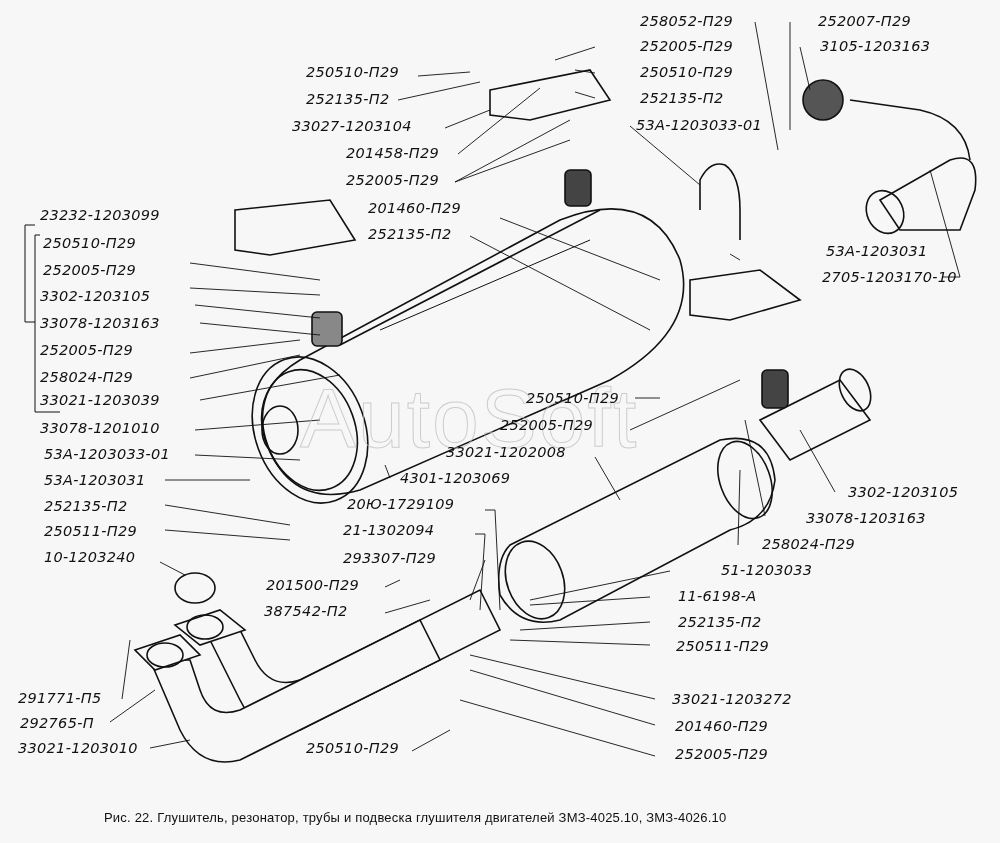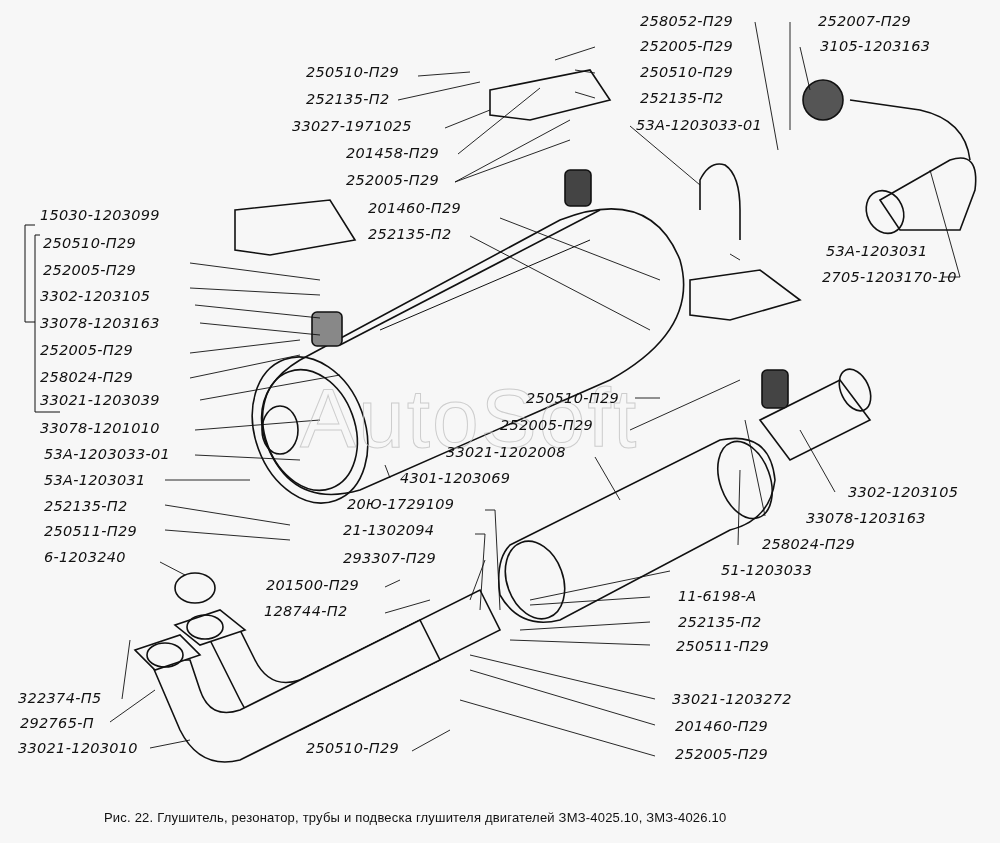--- a/index.html
+++ b/index.html
@@ -117,70 +117,70 @@
       <path d="M655 756 L460 700"></path>
   </g>
 
   <path stroke-width="1" d="M35 225 L25 225 L25 322 L35 322 M40 235 L35 235 L35 412 L60 412"></path>
 </svg>
 
 <div class="wm">AutoSoft</div>
 
 <div class="lbl" style="left:306px;top:64px">250510-П29</div>
 <div class="lbl" style="left:306px;top:91px">252135-П2</div>
-<div class="lbl" style="left:292px;top:118px">33027-1971025</div>
+<div class="lbl" style="left:292px;top:118px">33027-1203104</div>
 <div class="lbl" style="left:346px;top:145px">201458-П29</div>
 <div class="lbl" style="left:346px;top:172px">252005-П29</div>
 
 <div class="lbl" style="left:640px;top:13px">258052-П29</div>
 <div class="lbl" style="left:640px;top:38px">252005-П29</div>
 <div class="lbl" style="left:640px;top:64px">250510-П29</div>
 <div class="lbl" style="left:640px;top:90px">252135-П2</div>
 <div class="lbl" style="left:636px;top:117px">53А-1203033-01</div>
 <div class="lbl" style="left:818px;top:13px">252007-П29</div>
 <div class="lbl" style="left:820px;top:38px">3105-1203163</div>
 <div class="lbl" style="left:826px;top:243px">53А-1203031</div>
 <div class="lbl" style="left:822px;top:269px">2705-1203170-10</div>
 
-<div class="lbl" style="left:40px;top:207px">15030-1203099</div>
+<div class="lbl" style="left:40px;top:207px">23232-1203099</div>
 <div class="lbl" style="left:43px;top:235px">250510-П29</div>
 <div class="lbl" style="left:43px;top:262px">252005-П29</div>
 <div class="lbl" style="left:40px;top:288px">3302-1203105</div>
 <div class="lbl" style="left:40px;top:315px">33078-1203163</div>
 <div class="lbl" style="left:40px;top:342px">252005-П29</div>
 <div class="lbl" style="left:40px;top:369px">258024-П29</div>
 <div class="lbl" style="left:40px;top:392px">33021-1203039</div>
 <div class="lbl" style="left:40px;top:420px">33078-1201010</div>
 <div class="lbl" style="left:44px;top:446px">53А-1203033-01</div>
 <div class="lbl" style="left:44px;top:472px">53А-1203031</div>
 <div class="lbl" style="left:44px;top:498px">252135-П2</div>
 <div class="lbl" style="left:44px;top:523px">250511-П29</div>
-<div class="lbl" style="left:44px;top:549px">6-1203240</div>
+<div class="lbl" style="left:44px;top:549px">10-1203240</div>
 
 <div class="lbl" style="left:368px;top:200px">201460-П29</div>
 <div class="lbl" style="left:368px;top:226px">252135-П2</div>
 <div class="lbl" style="left:526px;top:390px">250510-П29</div>
 <div class="lbl" style="left:500px;top:417px">252005-П29</div>
 <div class="lbl" style="left:446px;top:444px">33021-1202008</div>
 <div class="lbl" style="left:400px;top:470px">4301-1203069</div>
 <div class="lbl" style="left:347px;top:496px">20Ю-1729109</div>
 <div class="lbl" style="left:343px;top:522px">21-1302094</div>
 <div class="lbl" style="left:343px;top:550px">293307-П29</div>
 <div class="lbl" style="left:266px;top:577px">201500-П29</div>
-<div class="lbl" style="left:264px;top:603px">128744-П2</div>
+<div class="lbl" style="left:264px;top:603px">387542-П2</div>
 
 <div class="lbl" style="left:848px;top:484px">3302-1203105</div>
 <div class="lbl" style="left:806px;top:510px">33078-1203163</div>
 <div class="lbl" style="left:762px;top:536px">258024-П29</div>
 <div class="lbl" style="left:721px;top:562px">51-1203033</div>
 <div class="lbl" style="left:678px;top:588px">11-6198-А</div>
 <div class="lbl" style="left:678px;top:614px">252135-П2</div>
 <div class="lbl" style="left:676px;top:638px">250511-П29</div>
 
-<div class="lbl" style="left:18px;top:690px">322374-П5</div>
+<div class="lbl" style="left:18px;top:690px">291771-П5</div>
 <div class="lbl" style="left:20px;top:715px">292765-П</div>
 <div class="lbl" style="left:18px;top:740px">33021-1203010</div>
 <div class="lbl" style="left:306px;top:740px">250510-П29</div>
 
 <div class="lbl" style="left:672px;top:691px">33021-1203272</div>
 <div class="lbl" style="left:675px;top:718px">201460-П29</div>
 <div class="lbl" style="left:675px;top:746px">252005-П29</div>
 
 <div class="cap">Рис. 22. Глушитель, резонатор, трубы и подвеска глушителя двигателей ЗМЗ-4025.10, ЗМЗ-4026.10</div>
 

